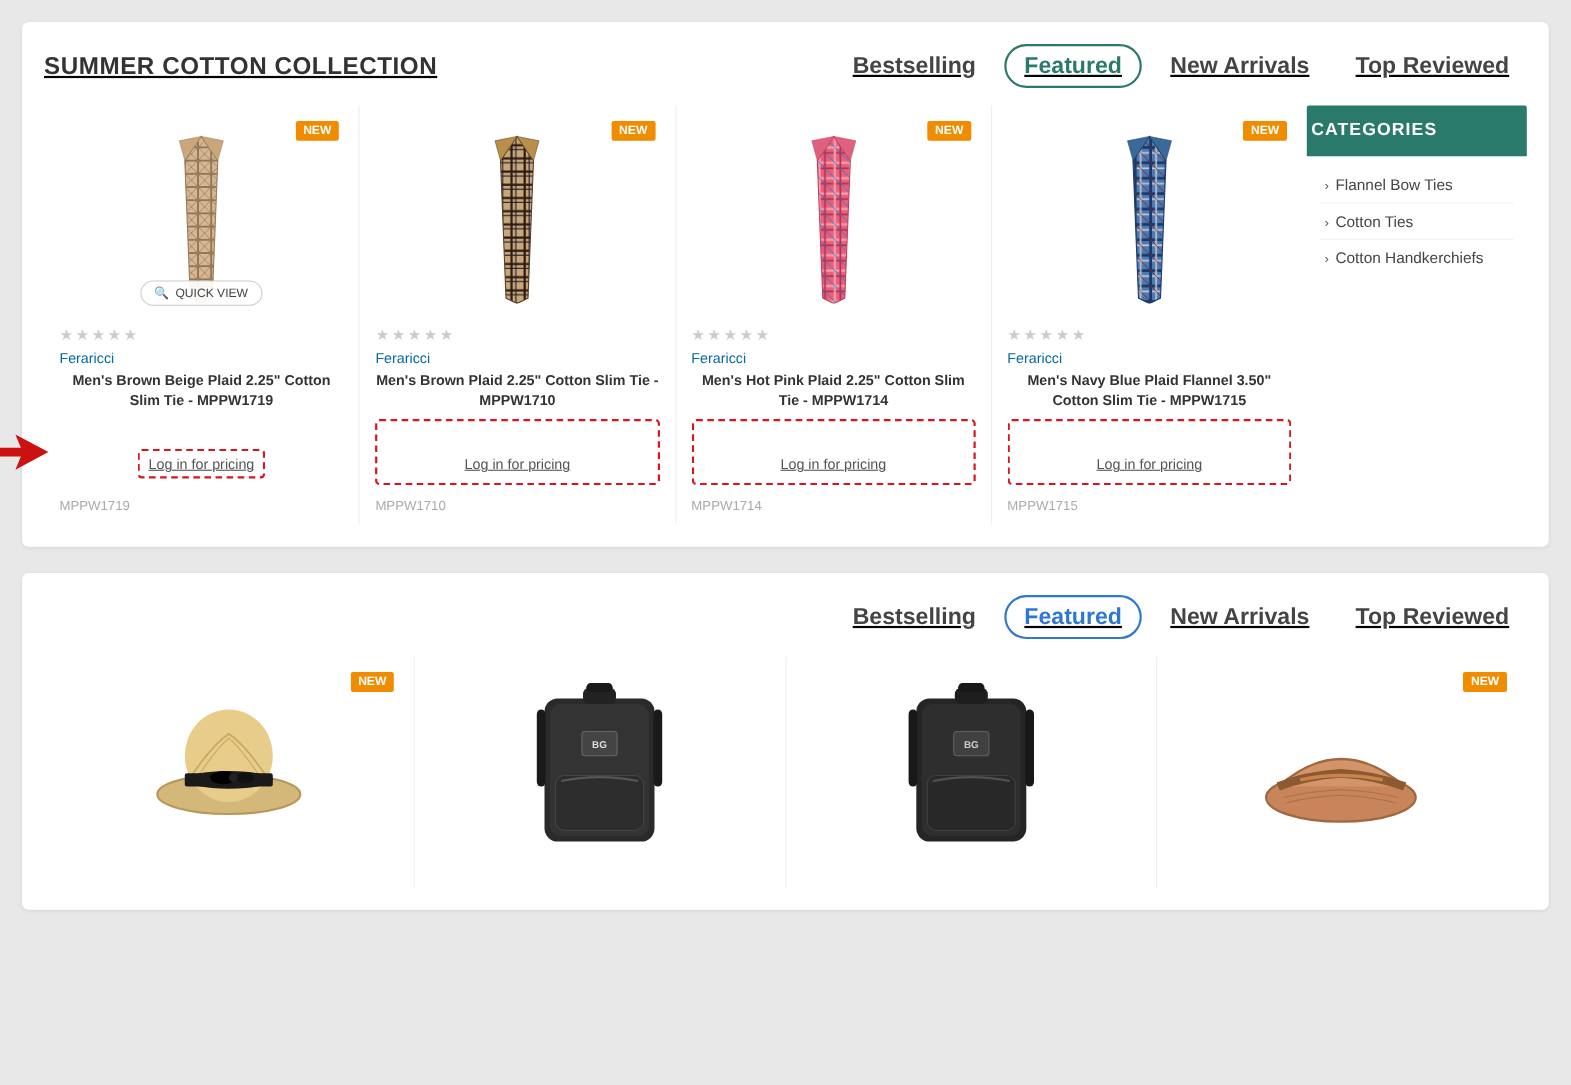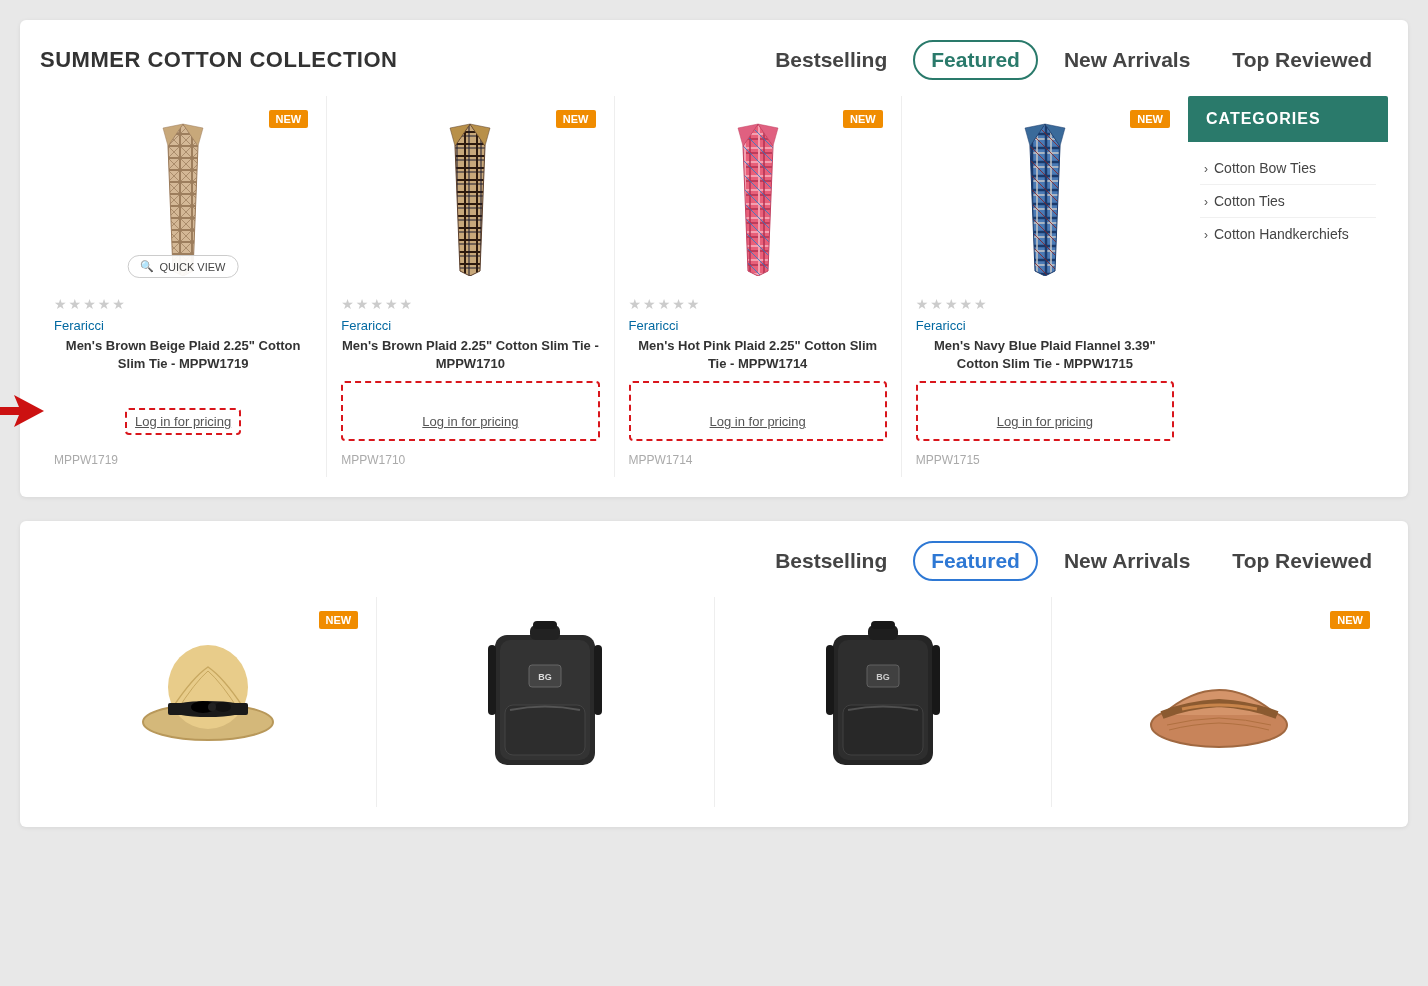--- a/index.html
+++ b/index.html
@@ -15,20 +15,21 @@
       margin-bottom: 24px;
       padding: 20px;
       box-shadow: 0 1px 4px rgba(0,0,0,0.08);
     }
 
     .section-header {
       display: flex;
       align-items: center;
       margin-bottom: 16px;
       gap: 30px;
+      text-decoration: underline;
     }
 
     .section-title {
       font-size: 22px;
       font-weight: 700;
       color: #333;
       letter-spacing: 0.5px;
       white-space: nowrap;
       margin-right: 10px;
     }
@@ -185,21 +186,21 @@
       width: 200px;
       min-width: 200px;
       flex-shrink: 0;
     }
 
     .categories-header {
       background: #2a7a6b;
       color: #fff;
       font-size: 16px;
       font-weight: 800;
-      padding: 14px 18px;
+      padding: 14px 4px;
       letter-spacing: 1px;
       border-radius: 2px 2px 0 0;
     }
 
     .categories-list {
       padding: 10px 12px;
     }
 
     .category-item {
       display: flex;
@@ -403,34 +404,34 @@
           </svg>
         </div>
         <div class="star-row">
           <span class="star">★</span>
           <span class="star">★</span>
           <span class="star">★</span>
           <span class="star">★</span>
           <span class="star">★</span>
         </div>
         <p class="brand-name">Feraricci</p>
-        <p class="product-name">Men's Navy Blue Plaid Flannel 3.39" Cotton Slim Tie - MPPW1715</p>
+        <p class="product-name">Men's Navy Blue Plaid Flannel 3.50" Cotton Slim Tie - MPPW1715</p>
         <div class="pricing-row-wrapper dashed-highlight" style="padding:4px 8px;">
           <a class="login-pricing">Log in for pricing</a>
         </div>
         <p class="sku">MPPW1715</p>
       </div>
     </div>
 
     <div class="categories-panel">
       <div class="categories-header">CATEGORIES</div>
       <div class="categories-list">
         <div class="category-item">
           <span class="chevron">›</span>
-          <span>Cotton Bow Ties</span>
+          <span>Flannel Bow Ties</span>
         </div>
         <div class="category-item">
           <span class="chevron">›</span>
           <span>Cotton Ties</span>
         </div>
         <div class="category-item">
           <span class="chevron">›</span>
           <span>Cotton Handkerchiefs</span>
         </div>
       </div>

